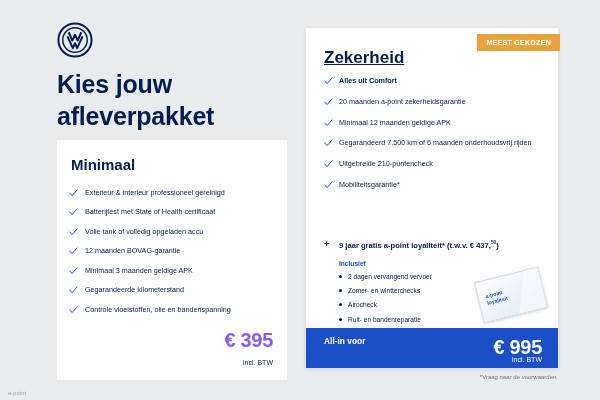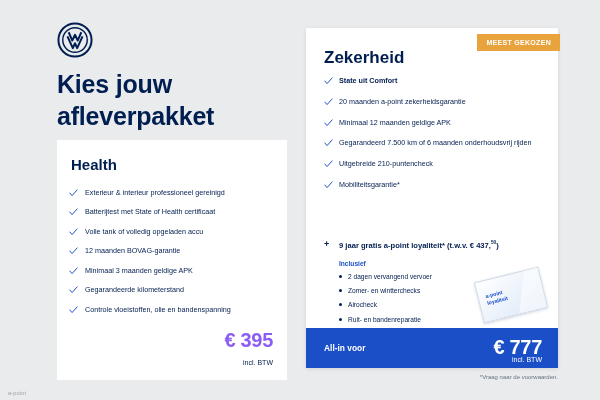--- a/index.html
+++ b/index.html
@@ -70,21 +70,21 @@
 
   
   #zeker-card {
     position: absolute; left: 306px; top: 28px;
     width: 252px; height: 340px;
     background: #fff;
     box-shadow: 0 1px 4px rgba(0,0,0,0.10);
   }
   #zeker-title {
     position: absolute; left: 18px; top: 20px;
-    font-size: 17px; font-weight: 700; color: #001e50;
+    font-size: 17px; font-weight: 700; color: #001e50; text-decoration: underline;
   }
   #badge {
     position: absolute; right: -2px; top: 6px;
     background: #e8a33d;
     color: #fff;
     font-size: 7px; font-weight: 700;
     letter-spacing: 0.3px;
     padding: 5px 9px;
   }
   #zeker-list {
@@ -157,21 +157,21 @@
     transform: rotate(20deg);
   }
   
   #zeker-footer {
     position: absolute; left: 0; bottom: 0;
     width: 100%; height: 40px;
     background: #1b4fc8;
     color: #fff;
   }
   #footer-label {
-    position: absolute; left: 18px; top: 15px;
+    position: absolute; left: 18px; top: 8px;
     font-size: 8.4px; font-weight: 700;
   }
   #footer-price {
     position: absolute; right: 16px; top: 8px;
     font-size: 20px; font-weight: 700; letter-spacing: -0.3px;
   }
   #footer-vat {
     position: absolute; right: 16px; bottom: 5px;
     font-size: 7px;
   }
@@ -201,21 +201,21 @@
                  M11.6 16.0 L17.6 29.0 L20.0 23.6 L22.4 29.0 L28.4 16.0" fill="none" stroke="#001e50" stroke-width="2.2" stroke-linejoin="round"></path>
       </svg>
     </div>
 
     <div id="hero-title">
       <div>Kies jouw</div>
       <div>afleverpakket</div>
     </div>
 
     <div id="comfort-card">
-      <div id="comfort-title">Health</div>
+      <div id="comfort-title">Minimaal</div>
 
       <ul class="feature-list">
         <li>
           <span class="check">
             <svg viewBox="0 0 10 9" width="9" height="8">
                 <path d="M0.6 4.2 L3.4 7.4 L9.4 0.7" fill="none" stroke="#1b4fc8" stroke-width="1.1"></path>
               </svg>
           </span>
           <span>Exterieur &amp; interieur professioneel gereinigd</span>
         </li>
@@ -279,21 +279,21 @@
     <div id="badge">MEEST GEKOZEN</div>
     <div id="zeker-title">Zekerheid</div>
 
     <ul id="zeker-list">
       <li class="bold">
         <span class="check">
           <svg viewBox="0 0 10 9" width="9" height="8">
               <path d="M0.6 4.2 L3.4 7.4 L9.4 0.7" fill="none" stroke="#1b4fc8" stroke-width="1.1"></path>
             </svg>
         </span>
-        <span>State uit Comfort</span>
+        <span>Alles uit Comfort</span>
       </li>
       <li>
         <span class="check">
           <svg viewBox="0 0 10 9" width="9" height="8">
               <path d="M0.6 4.2 L3.4 7.4 L9.4 0.7" fill="none" stroke="#1b4fc8" stroke-width="1.1"></path>
             </svg>
         </span>
         <span>20 maanden a-point zekerheidsgarantie</span>
       </li>
       <li>
@@ -347,20 +347,20 @@
 
     <div id="loyalty-card">
       <div id="loyalty-card-text">
         <div>a-point</div>
         <div>loyaliteit</div>
       </div>
     </div>
 
     <div id="zeker-footer">
       <div id="footer-label">All-in voor</div>
-      <div id="footer-price">€ 777</div>
+      <div id="footer-price">€ 995</div>
       <div id="footer-vat">incl. BTW</div>
     </div>
   </div>
 
   <div id="disclaimer">*Vraag naar de voorwaarden.</div>
   <div id="credit">a-point</div>
 </div>
 
 </body></html>

